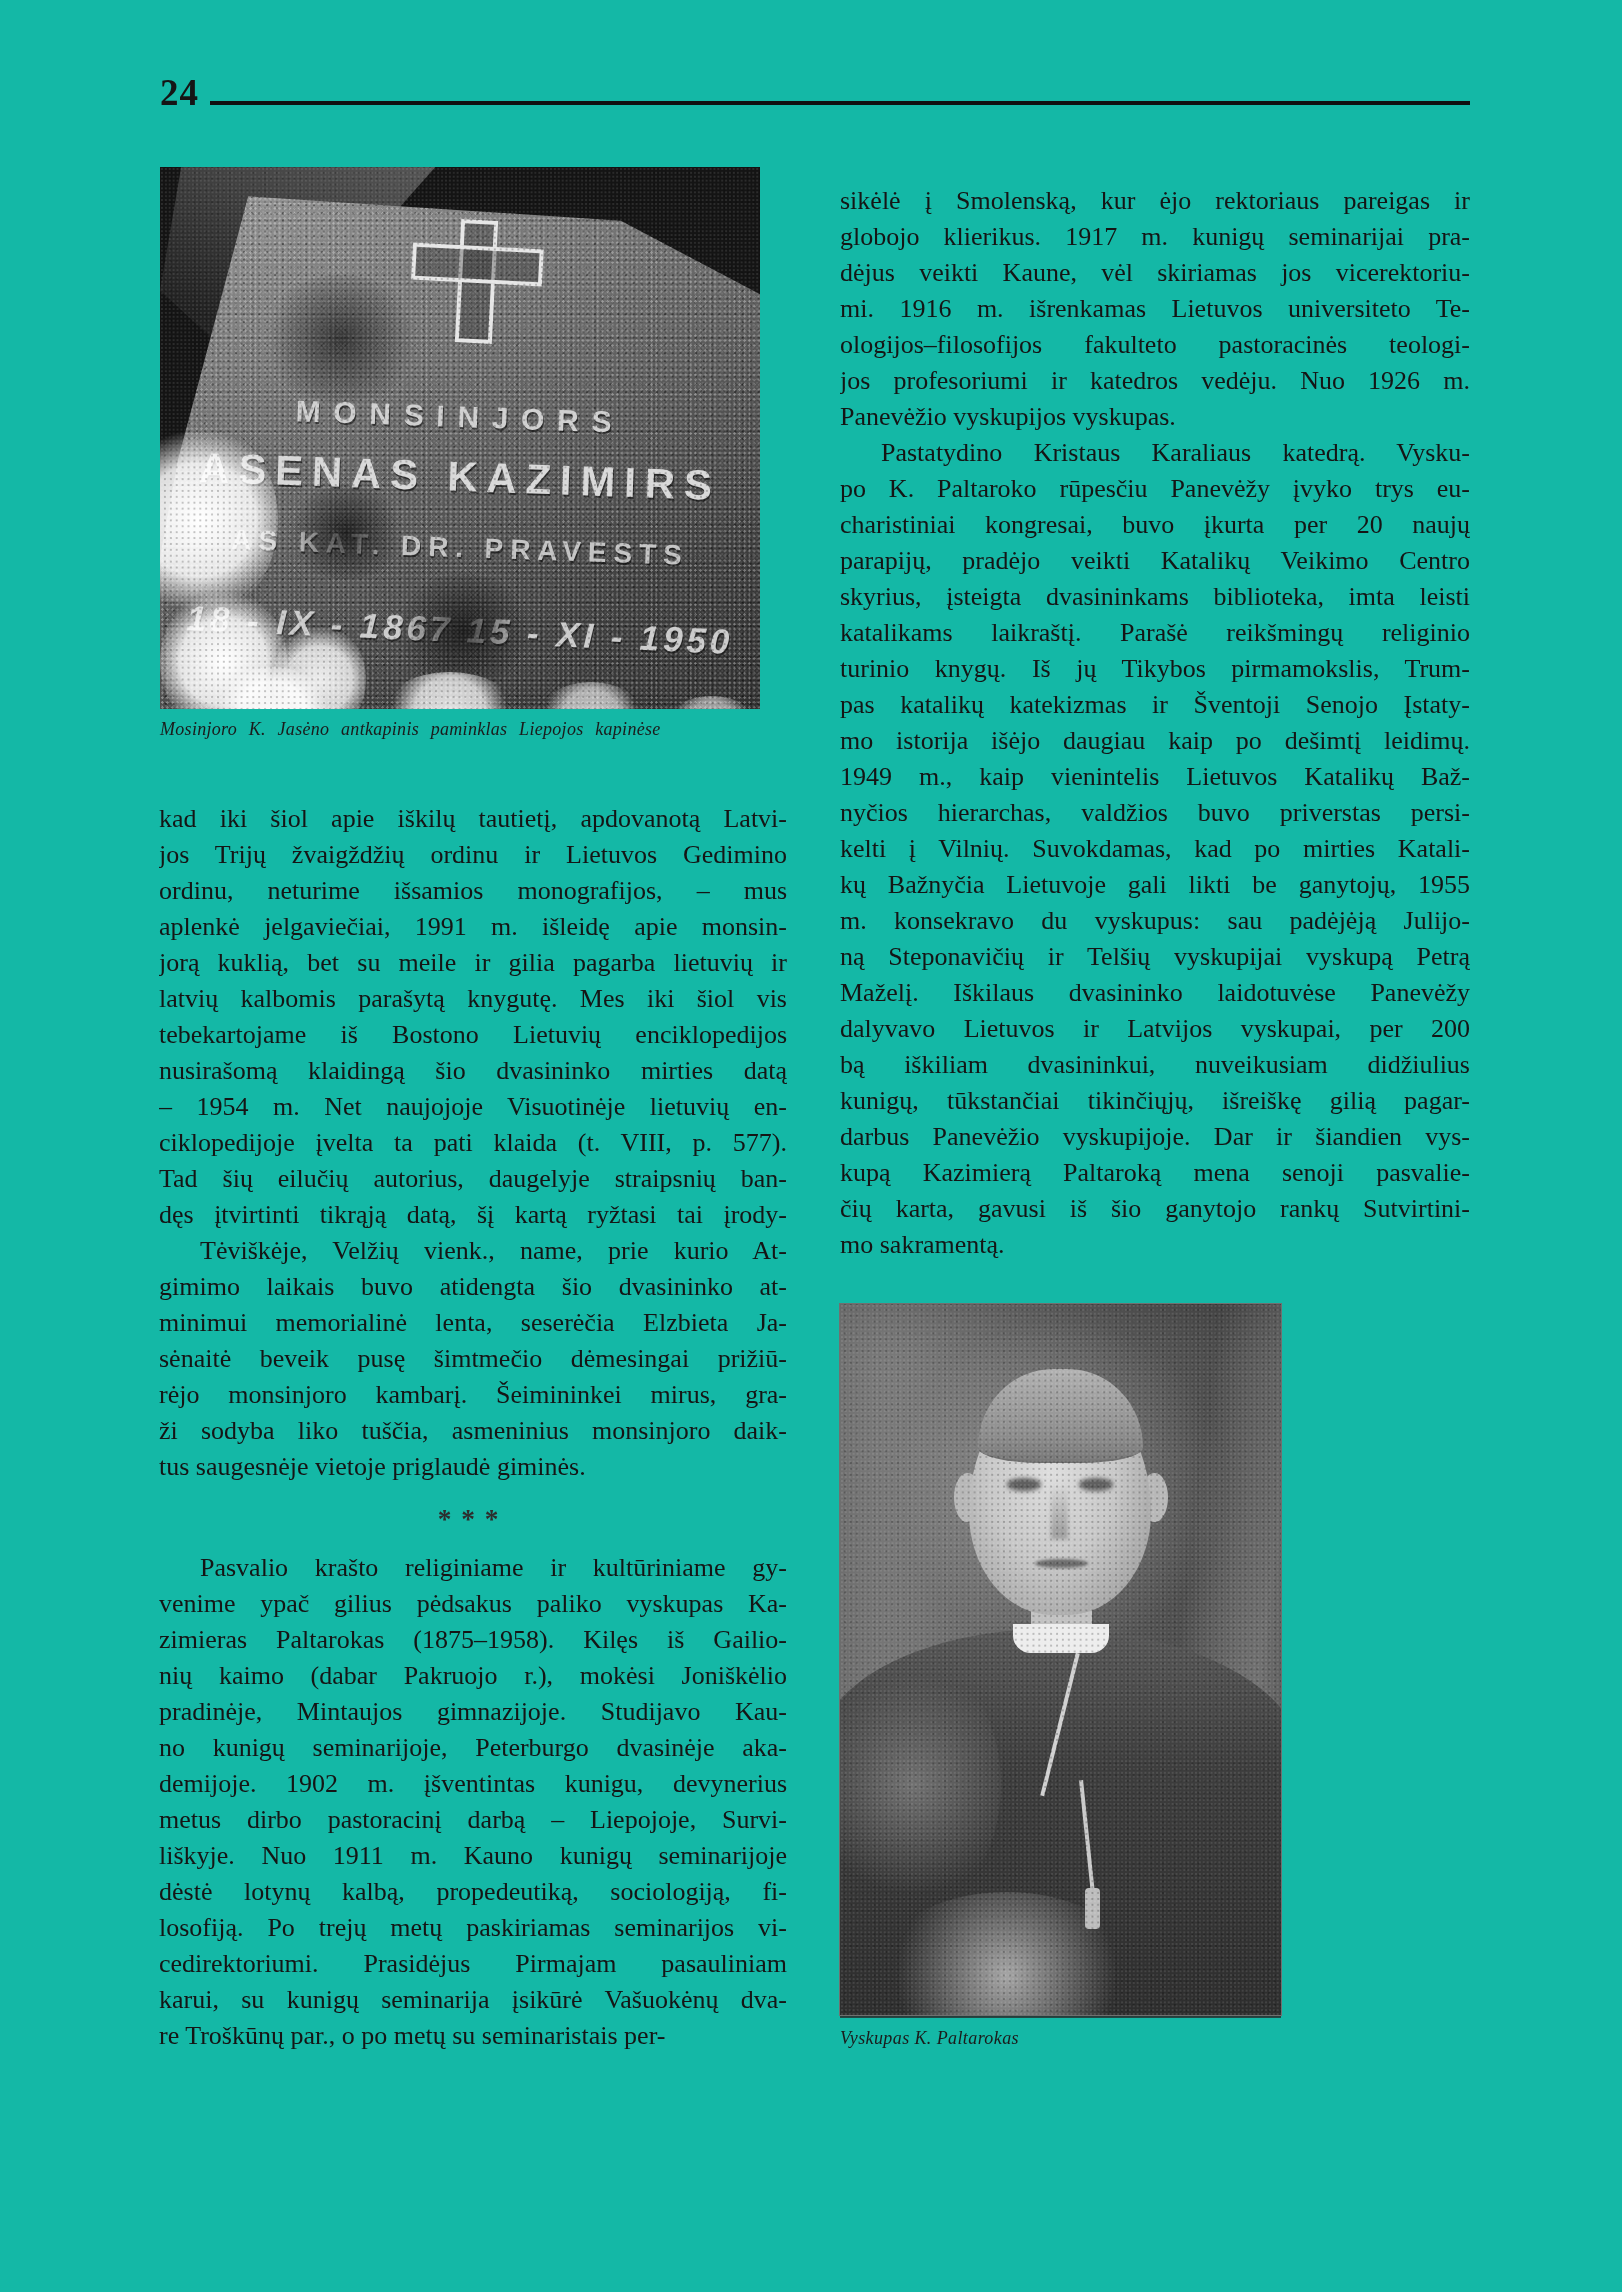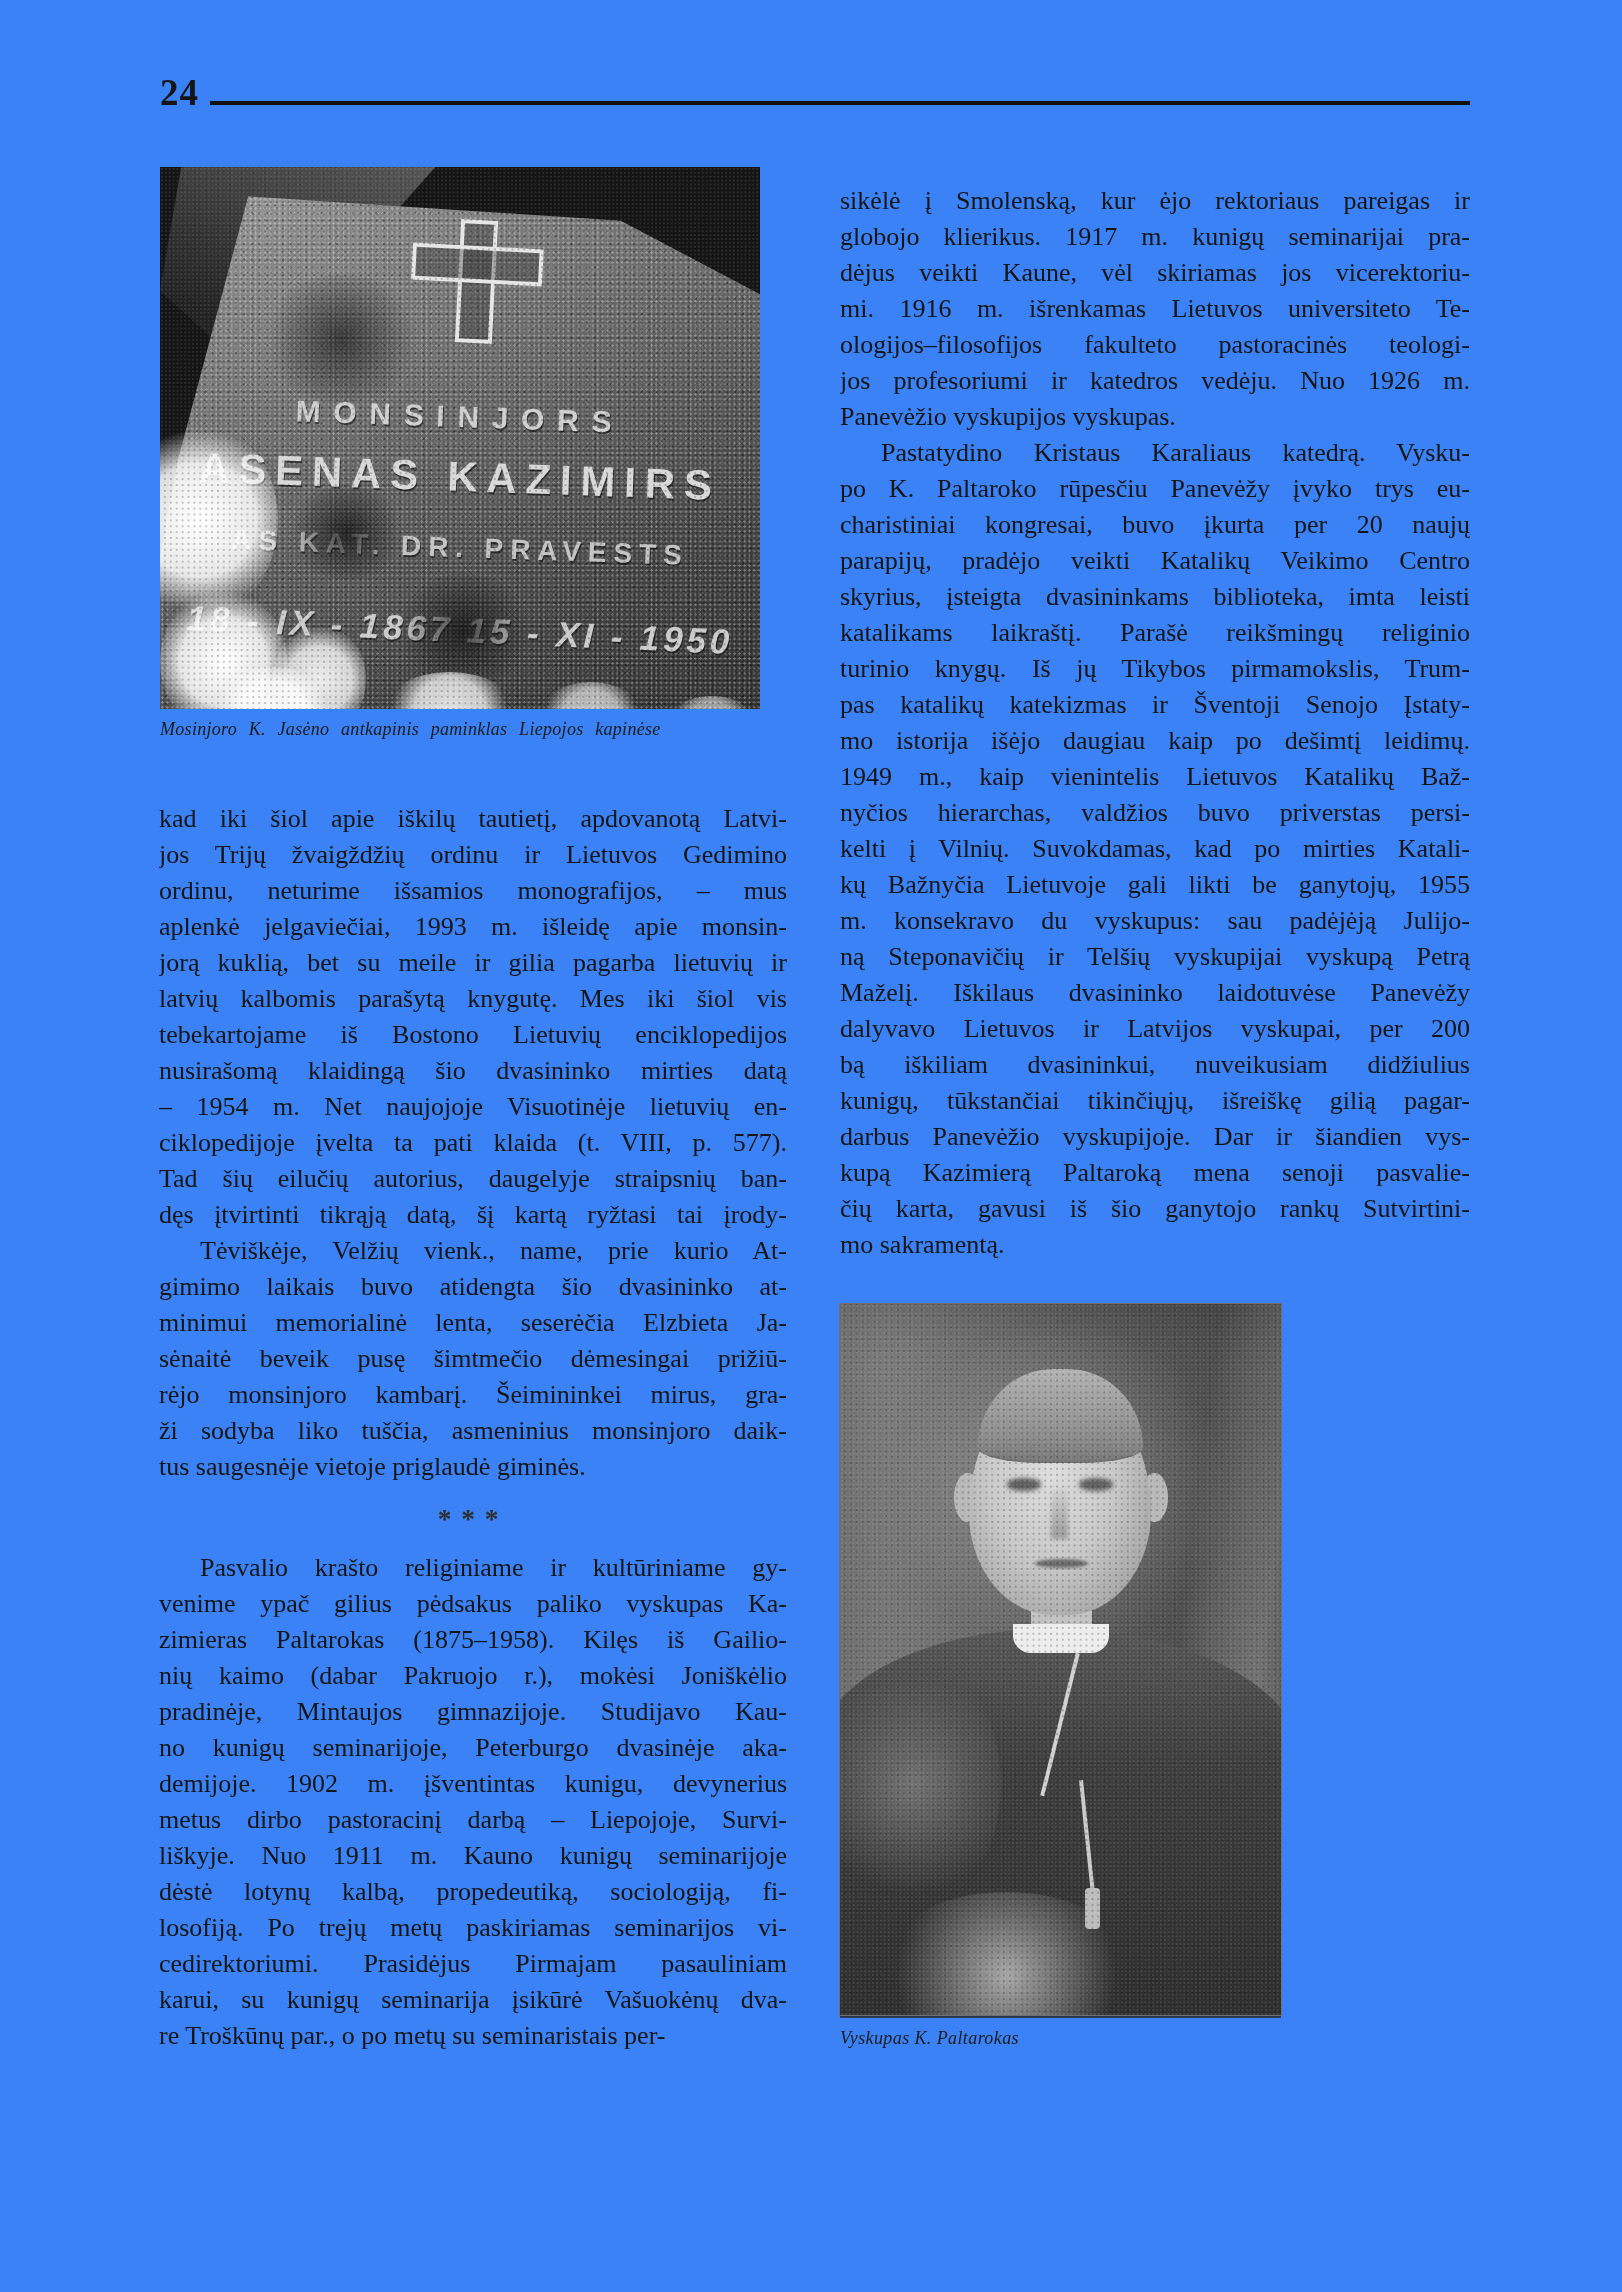--- a/index.html
+++ b/index.html
@@ -1,18 +1,18 @@
 <!DOCTYPE html>
 <html lang="lt"><head>
 <meta charset="utf-8">
 <title>24</title>
 <style>
   html,body{margin:0;padding:0;background:#e8e8e6;}
   .page{
-    position:relative; width:1622px; height:2293px; background:#3b82f6;
+    position:relative; width:1622px; height:2293px; background:#14b8a6;
     font-family:"Liberation Serif", serif; color:#151515; overflow:hidden;
     margin:0 auto;
   }
   
   .page-number{position:absolute; left:160px; top:71px; font-size:37px; font-weight:bold; letter-spacing:1px;}
   .top-rule{position:absolute; left:210px; top:101px; width:1260px; height:3.9px; background:#101010;}
 
   
   .col{position:absolute; font-size:26px; line-height:36px;}
   .left-col{left:159px; top:801px; width:628px;}
@@ -157,21 +157,21 @@
     <div class="grain"></div>
   </figure>
   <div class="caption grave-caption">Mosinjoro K. Jasėno antkapinis paminklas Liepojos kapinėse</div>
 
   <div class="col left-col">
     <div>
         <div class="para">
           <div class="line"><span>kad iki šiol apie iškilų tautietį, apdovanotą Latvi-</span></div>
           <div class="line"><span>jos Trijų žvaigždžių ordinu ir Lietuvos Gedimino</span></div>
           <div class="line"><span>ordinu, neturime išsamios monografijos, – mus</span></div>
-          <div class="line"><span>aplenkė jelgaviečiai, 1993 m. išleidę apie monsin-</span></div>
+          <div class="line"><span>aplenkė jelgaviečiai, 1991 m. išleidę apie monsin-</span></div>
           <div class="line"><span>jorą kuklią, bet su meile ir gilia pagarba lietuvių ir</span></div>
           <div class="line"><span>latvių kalbomis parašytą knygutę. Mes iki šiol vis</span></div>
           <div class="line"><span>tebekartojame iš Bostono </span><span class="it">Lietuvių enciklopedijos</span></div>
           <div class="line"><span>nusirašomą klaidingą šio dvasininko mirties datą</span></div>
           <div class="line"><span>– 1954 m. Net naujojoje </span><span class="it">Visuotinėje lietuvių en-</span></div>
           <div class="line"><span class="it">ciklopedijoje</span><span> įvelta ta pati klaida (t. VIII, p. 577).</span></div>
           <div class="line"><span>Tad šių eilučių autorius, daugelyje straipsnių ban-</span></div>
           <div class="line"><span>dęs įtvirtinti tikrąją datą, šį kartą ryžtasi tai įrody-</span></div>
         </div>
         <div class="para">

